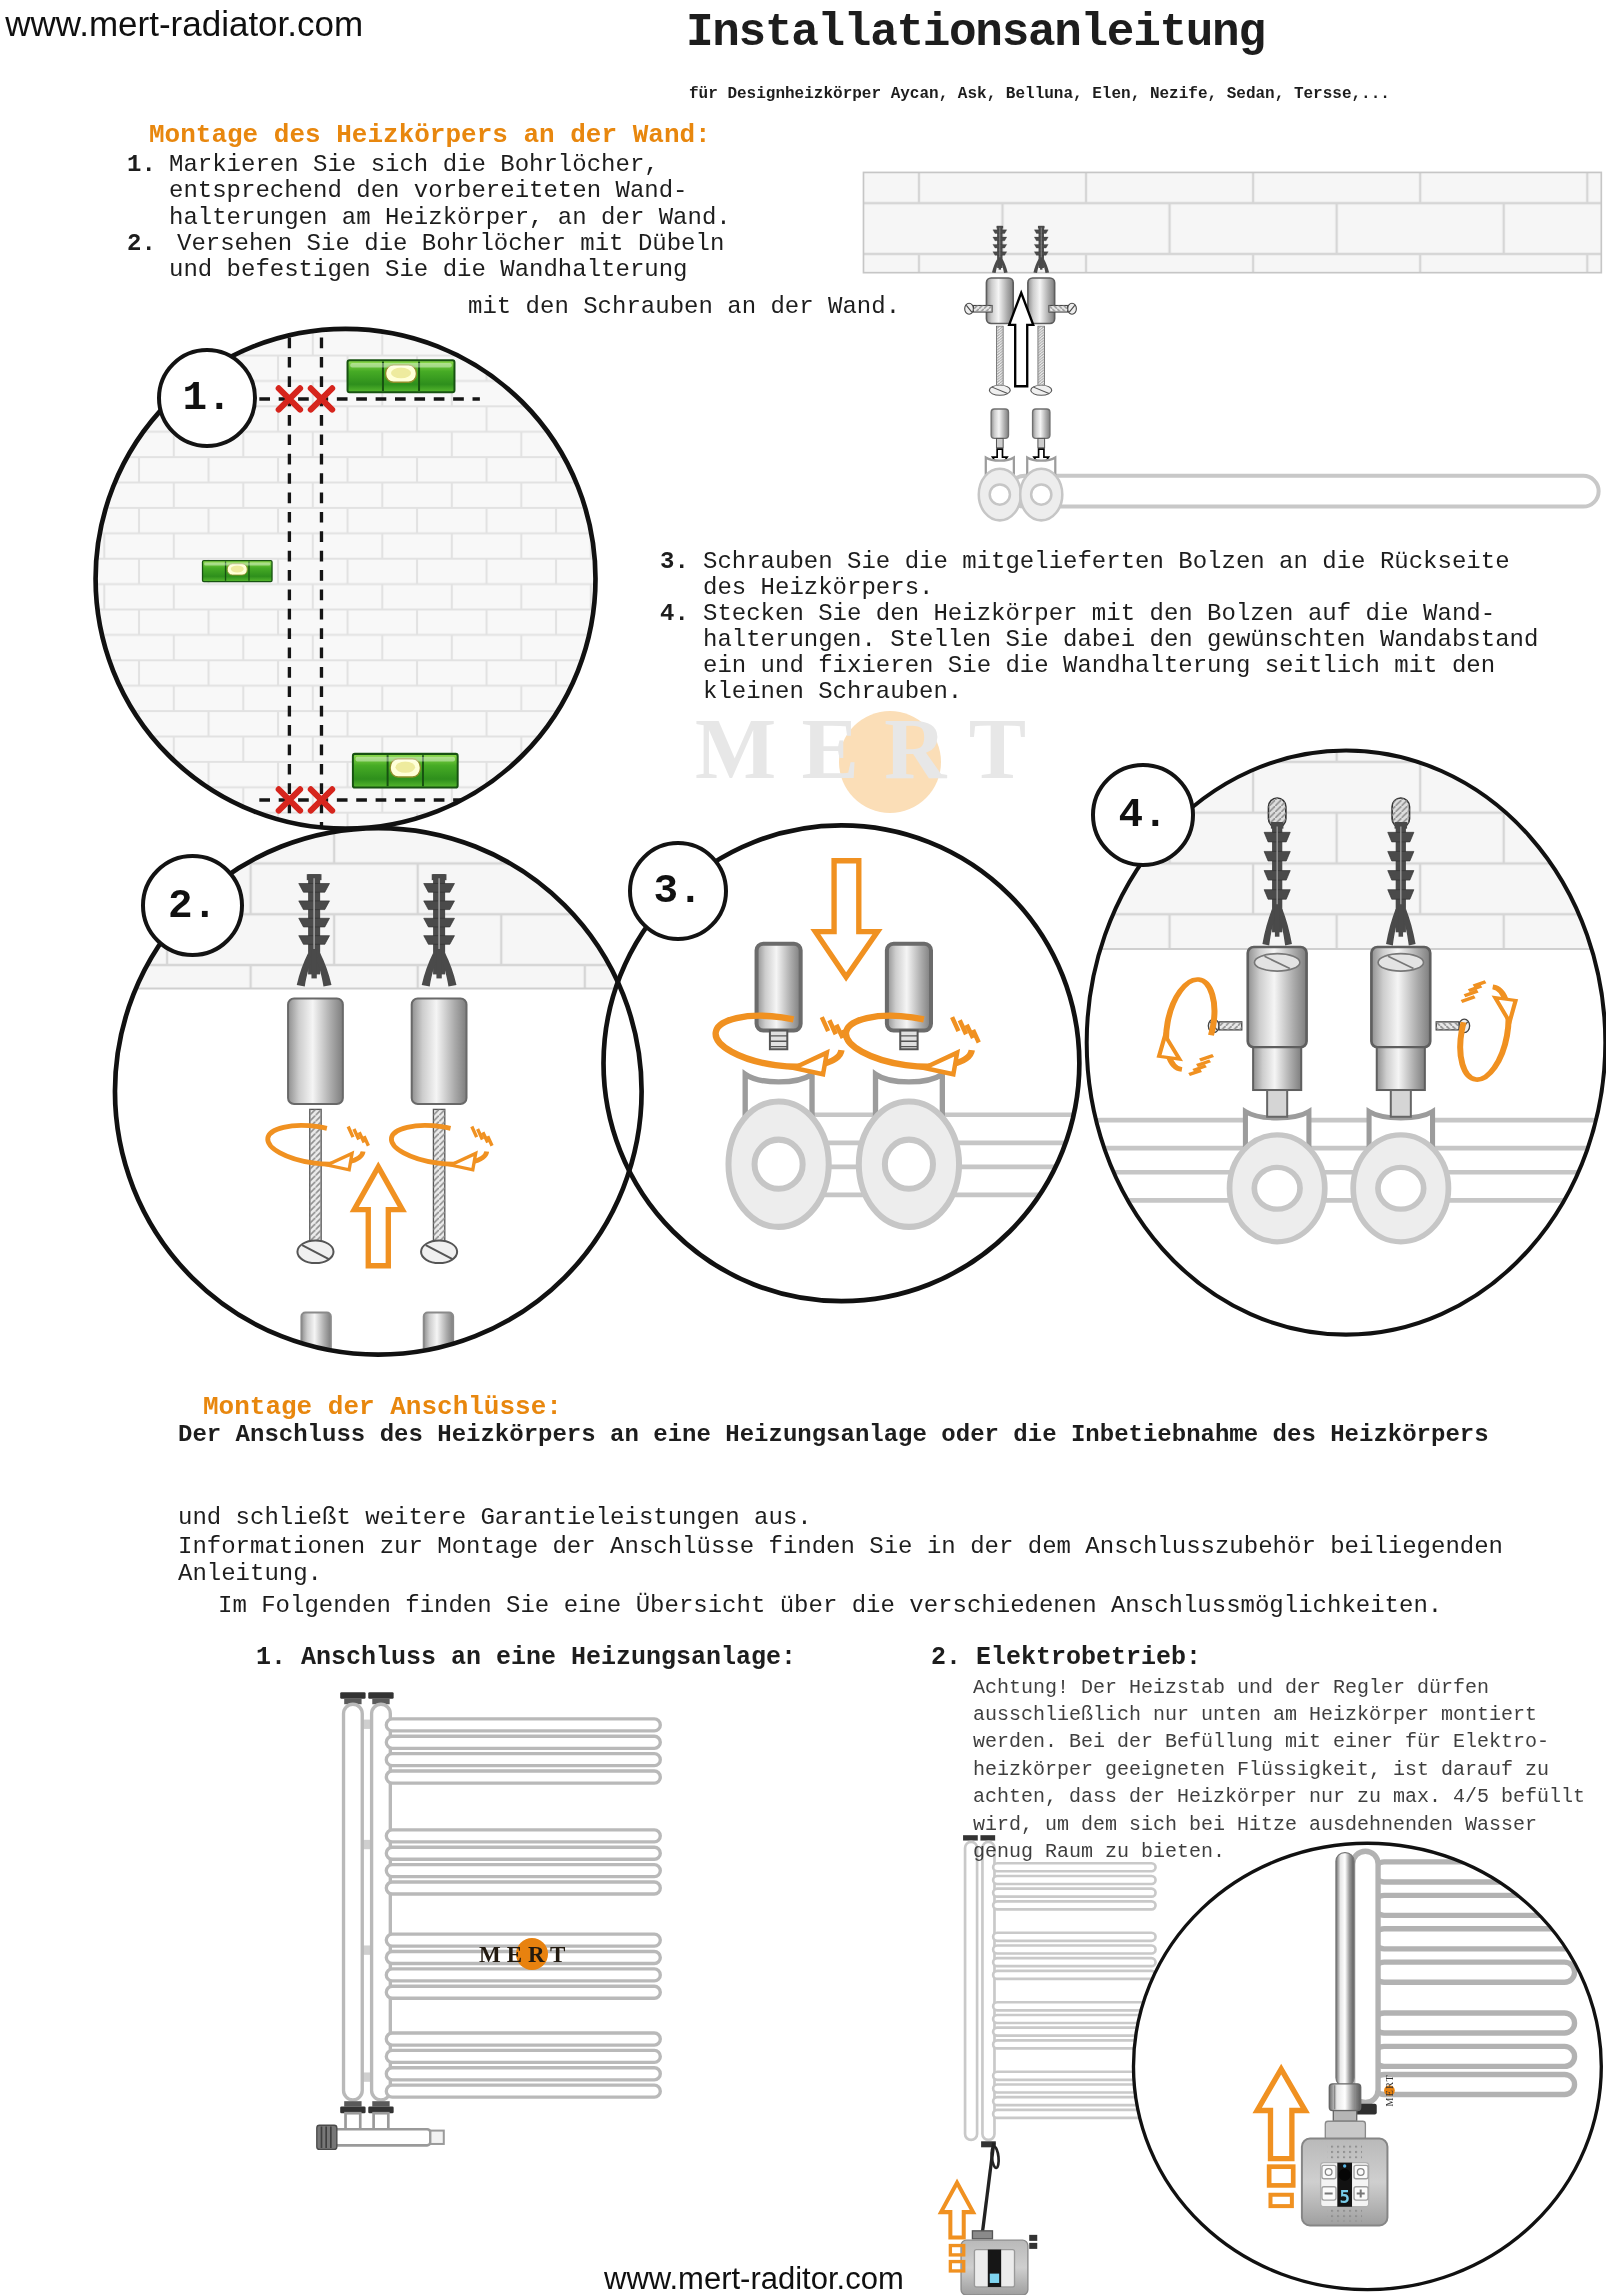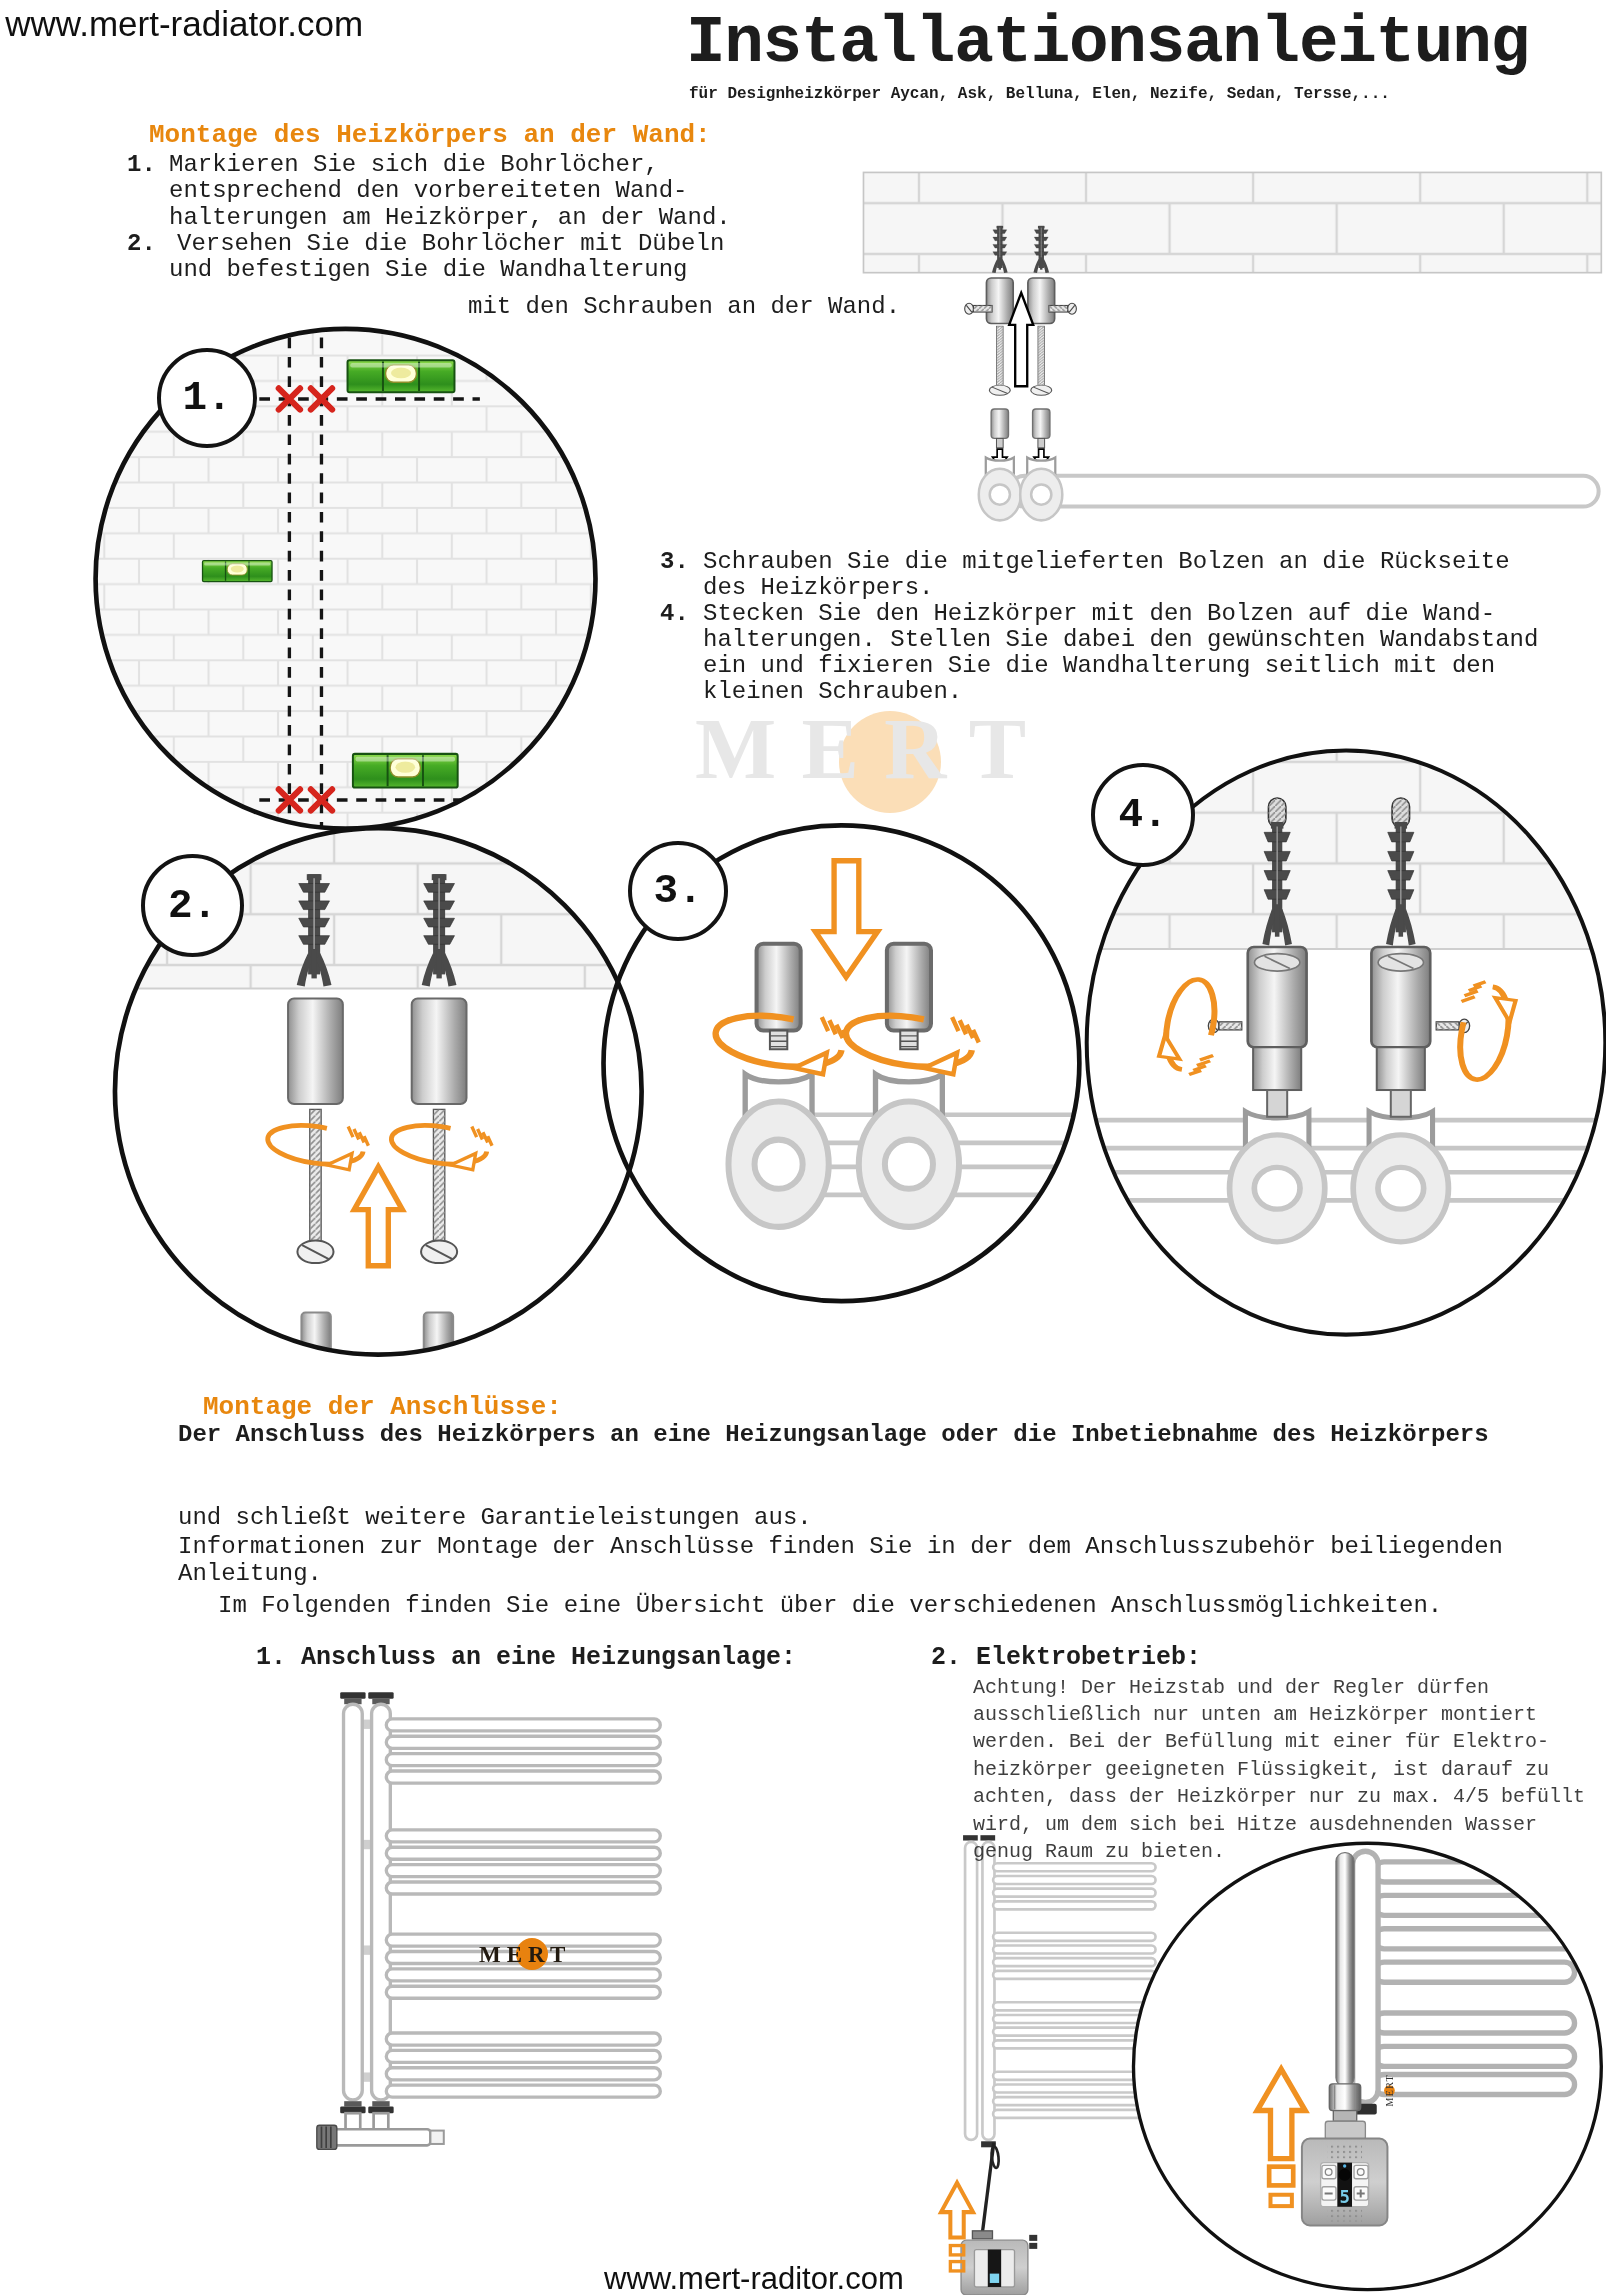--- a/index.html
+++ b/index.html
@@ -412,21 +412,21 @@
           <rect x="1899" y="3242" width="36" height="28" fill="none" stroke="#f09121" stroke-width="7"></rect>
           <rect x="1901" y="3284" width="32" height="17" fill="none" stroke="#f09121" stroke-width="6"></rect>
         </g>
       </g>
       <ellipse cx="2046" cy="3092" rx="350" ry="334" fill="none" stroke="#111" stroke-width="5"></ellipse>
     </g>
   </svg>
 
   <div class="abs sans lay2" style="left:5.3px;top:4px;font-size:35px;">www.mert-radiator.com</div>
 
-  <div class="abs mono b lay2" style="left:686px;top:9.4px;font-size:66px;letter-spacing:-1.3px;">Installationsanleitung</div>
+  <div class="abs mono b lay2" style="left:686px;top:9.4px;font-size:46px;letter-spacing:-1.3px;">Installationsanleitung</div>
   <div class="abs mono b lay2" style="left:689px;top:86px;font-size:16px;text-align:right;">für Designheizkörper Aycan, Ask, Belluna, Elen, Nezife, Sedan, Tersse,...</div>
 
   <div class="abs mono b orange t39 lay2" style="left:124px;top:122px;">Montage des Heizkörpers an der Wand:</div>
 
   <div class="abs mono b t36 lay2" style="left:127px;top:152px;">1.</div>
   <div class="abs mono t36 lay2" style="left:169px;top:152px;">Markieren Sie sich die Bohrlöcher,</div>
   <div class="abs mono t36 lay2" style="left:169px;top:178px;">entsprechend den vorbereiteten Wand-</div>
   <div class="abs mono t36 lay2" style="left:169px;top:205px;">halterungen am Heizkörper, an der Wand.</div>
 
   <div class="abs mono b t36 lay2" style="left:127px;top:231px;">2.</div>

